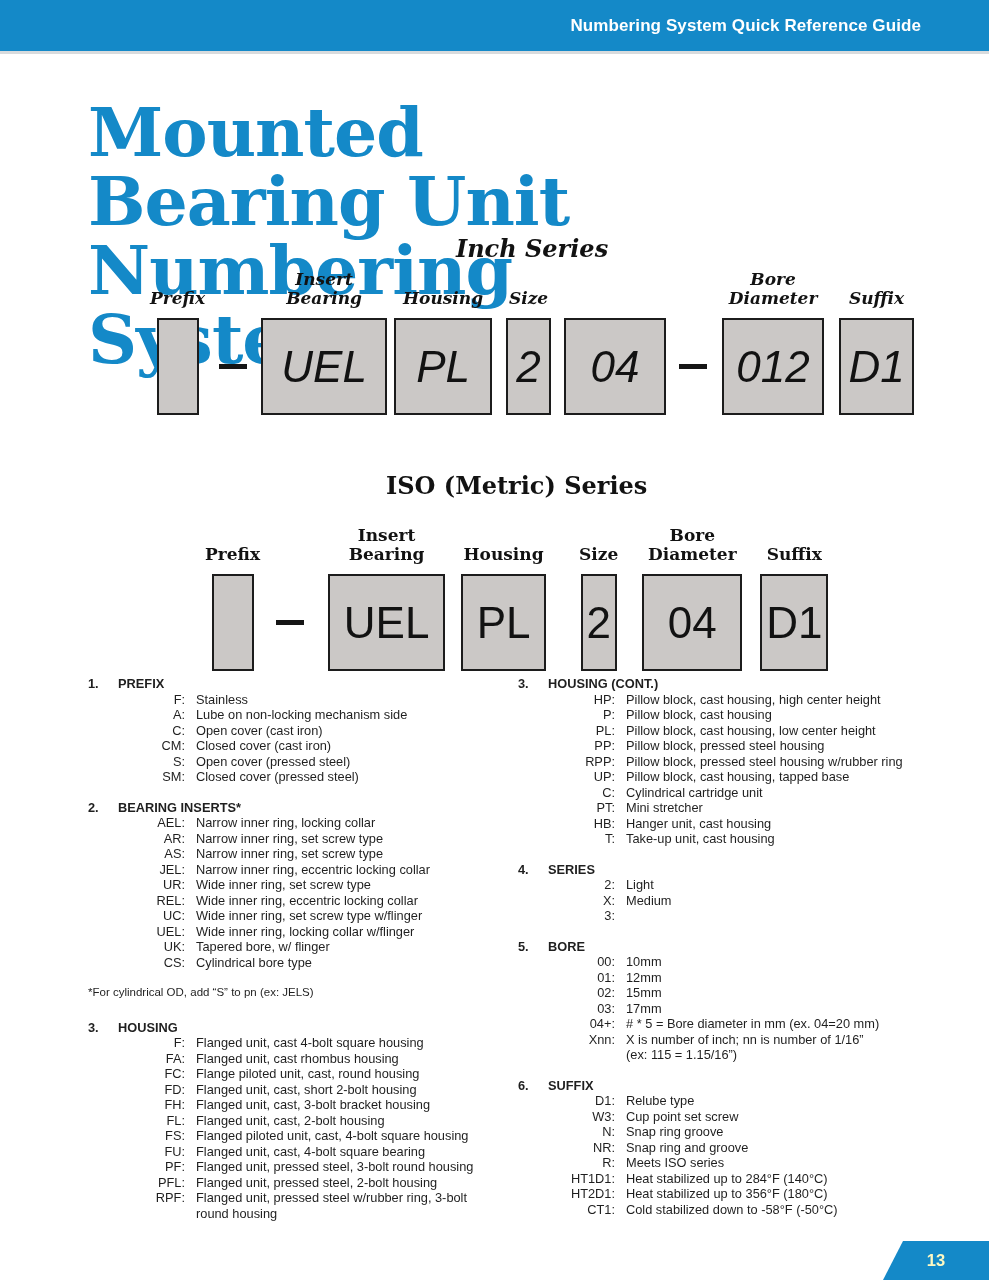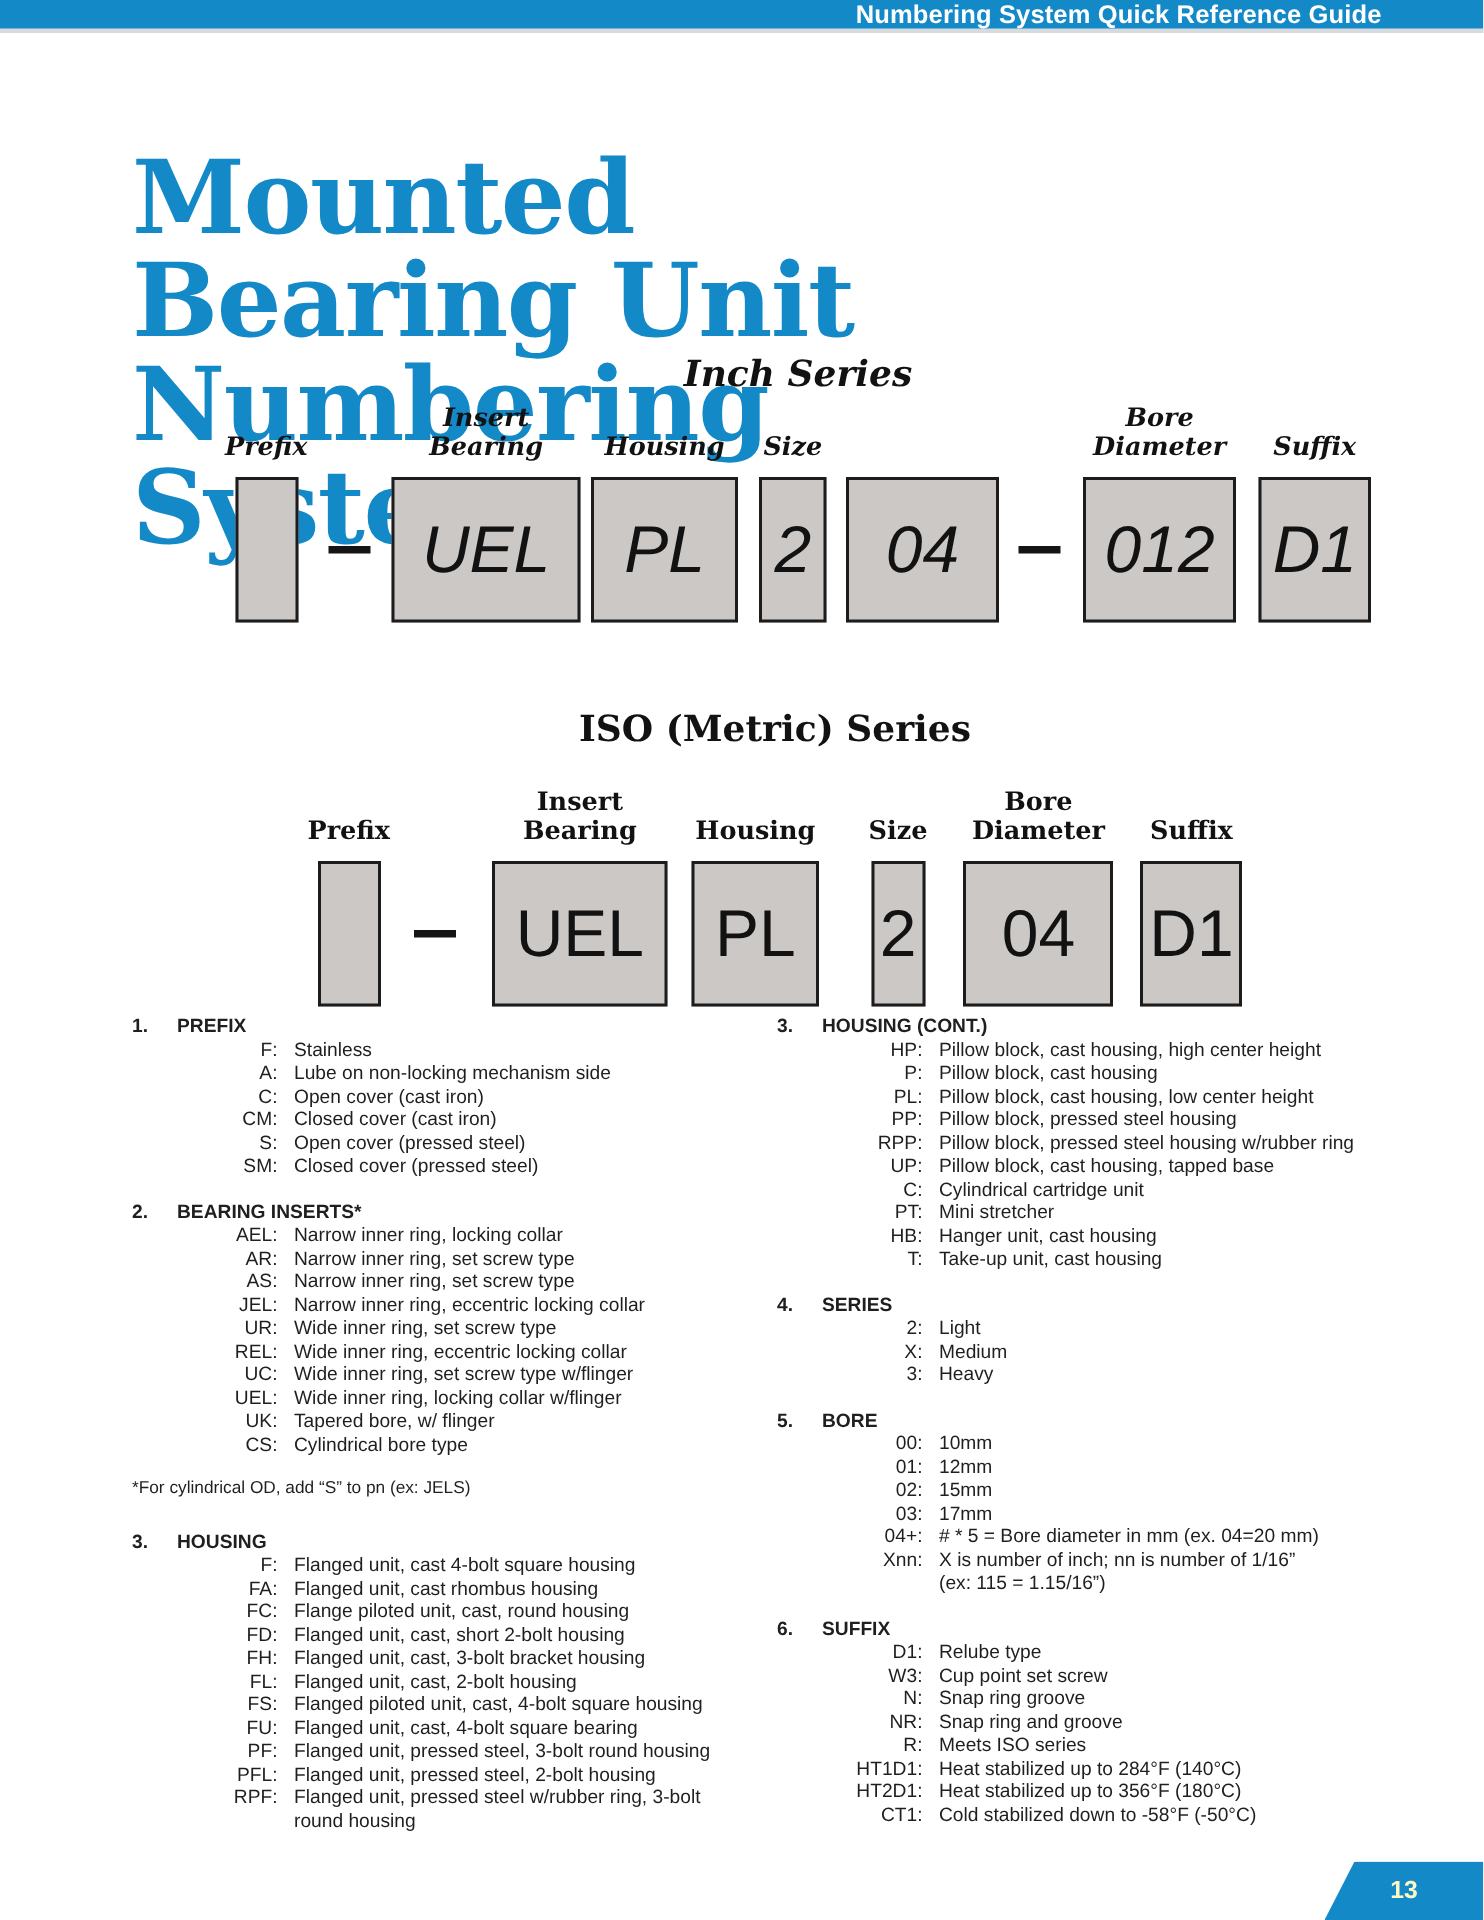--- a/index.html
+++ b/index.html
@@ -9,21 +9,21 @@
     --ink:#1f1f1f;
   }
   html,body{margin:0;padding:0;background:#ffffff;}
   .page{
     position:relative;width:989px;height:1280px;background:#ffffff;
     overflow:hidden;font-family:"Liberation Sans",sans-serif;color:var(--ink);
   }
 
   
   .header-bar{
-    position:absolute;top:0;left:0;width:100%;height:22px;background:var(--accent);
+    position:absolute;top:0;left:0;width:100%;height:54px;background:var(--accent);
     border-bottom:3px solid #d8dbdd;box-sizing:border-box;
     display:flex;align-items:center;justify-content:flex-end;padding-right:68px;
   }
   .header-bar .hb-text{color:#fff;font-weight:bold;font-size:17px;letter-spacing:.1px;}
 
   
   .main-title{
     position:absolute;left:88px;top:52px;width:640px;
     font-family:"DejaVu Serif","Liberation Serif",serif;font-weight:bold;
     font-size:68px;line-height:69px;color:var(--accent);letter-spacing:-1px;
@@ -347,21 +347,20 @@
         <div class="erow">
           <span class="code">2:</span>
           <span class="desc">Light</span>
         </div>
         <div class="erow">
           <span class="code">X:</span>
           <span class="desc">Medium</span>
         </div>
         <div class="erow">
           <span class="code">3:</span>
-          <span class="desc">Heavy</span>
         </div>
       </div>
       <div class="sec">
         <div class="sec-h">
           <span>5.</span>
           <span>BORE</span>
         </div>
         <div class="erow">
           <span class="code">00:</span>
           <span class="desc">10mm</span>

